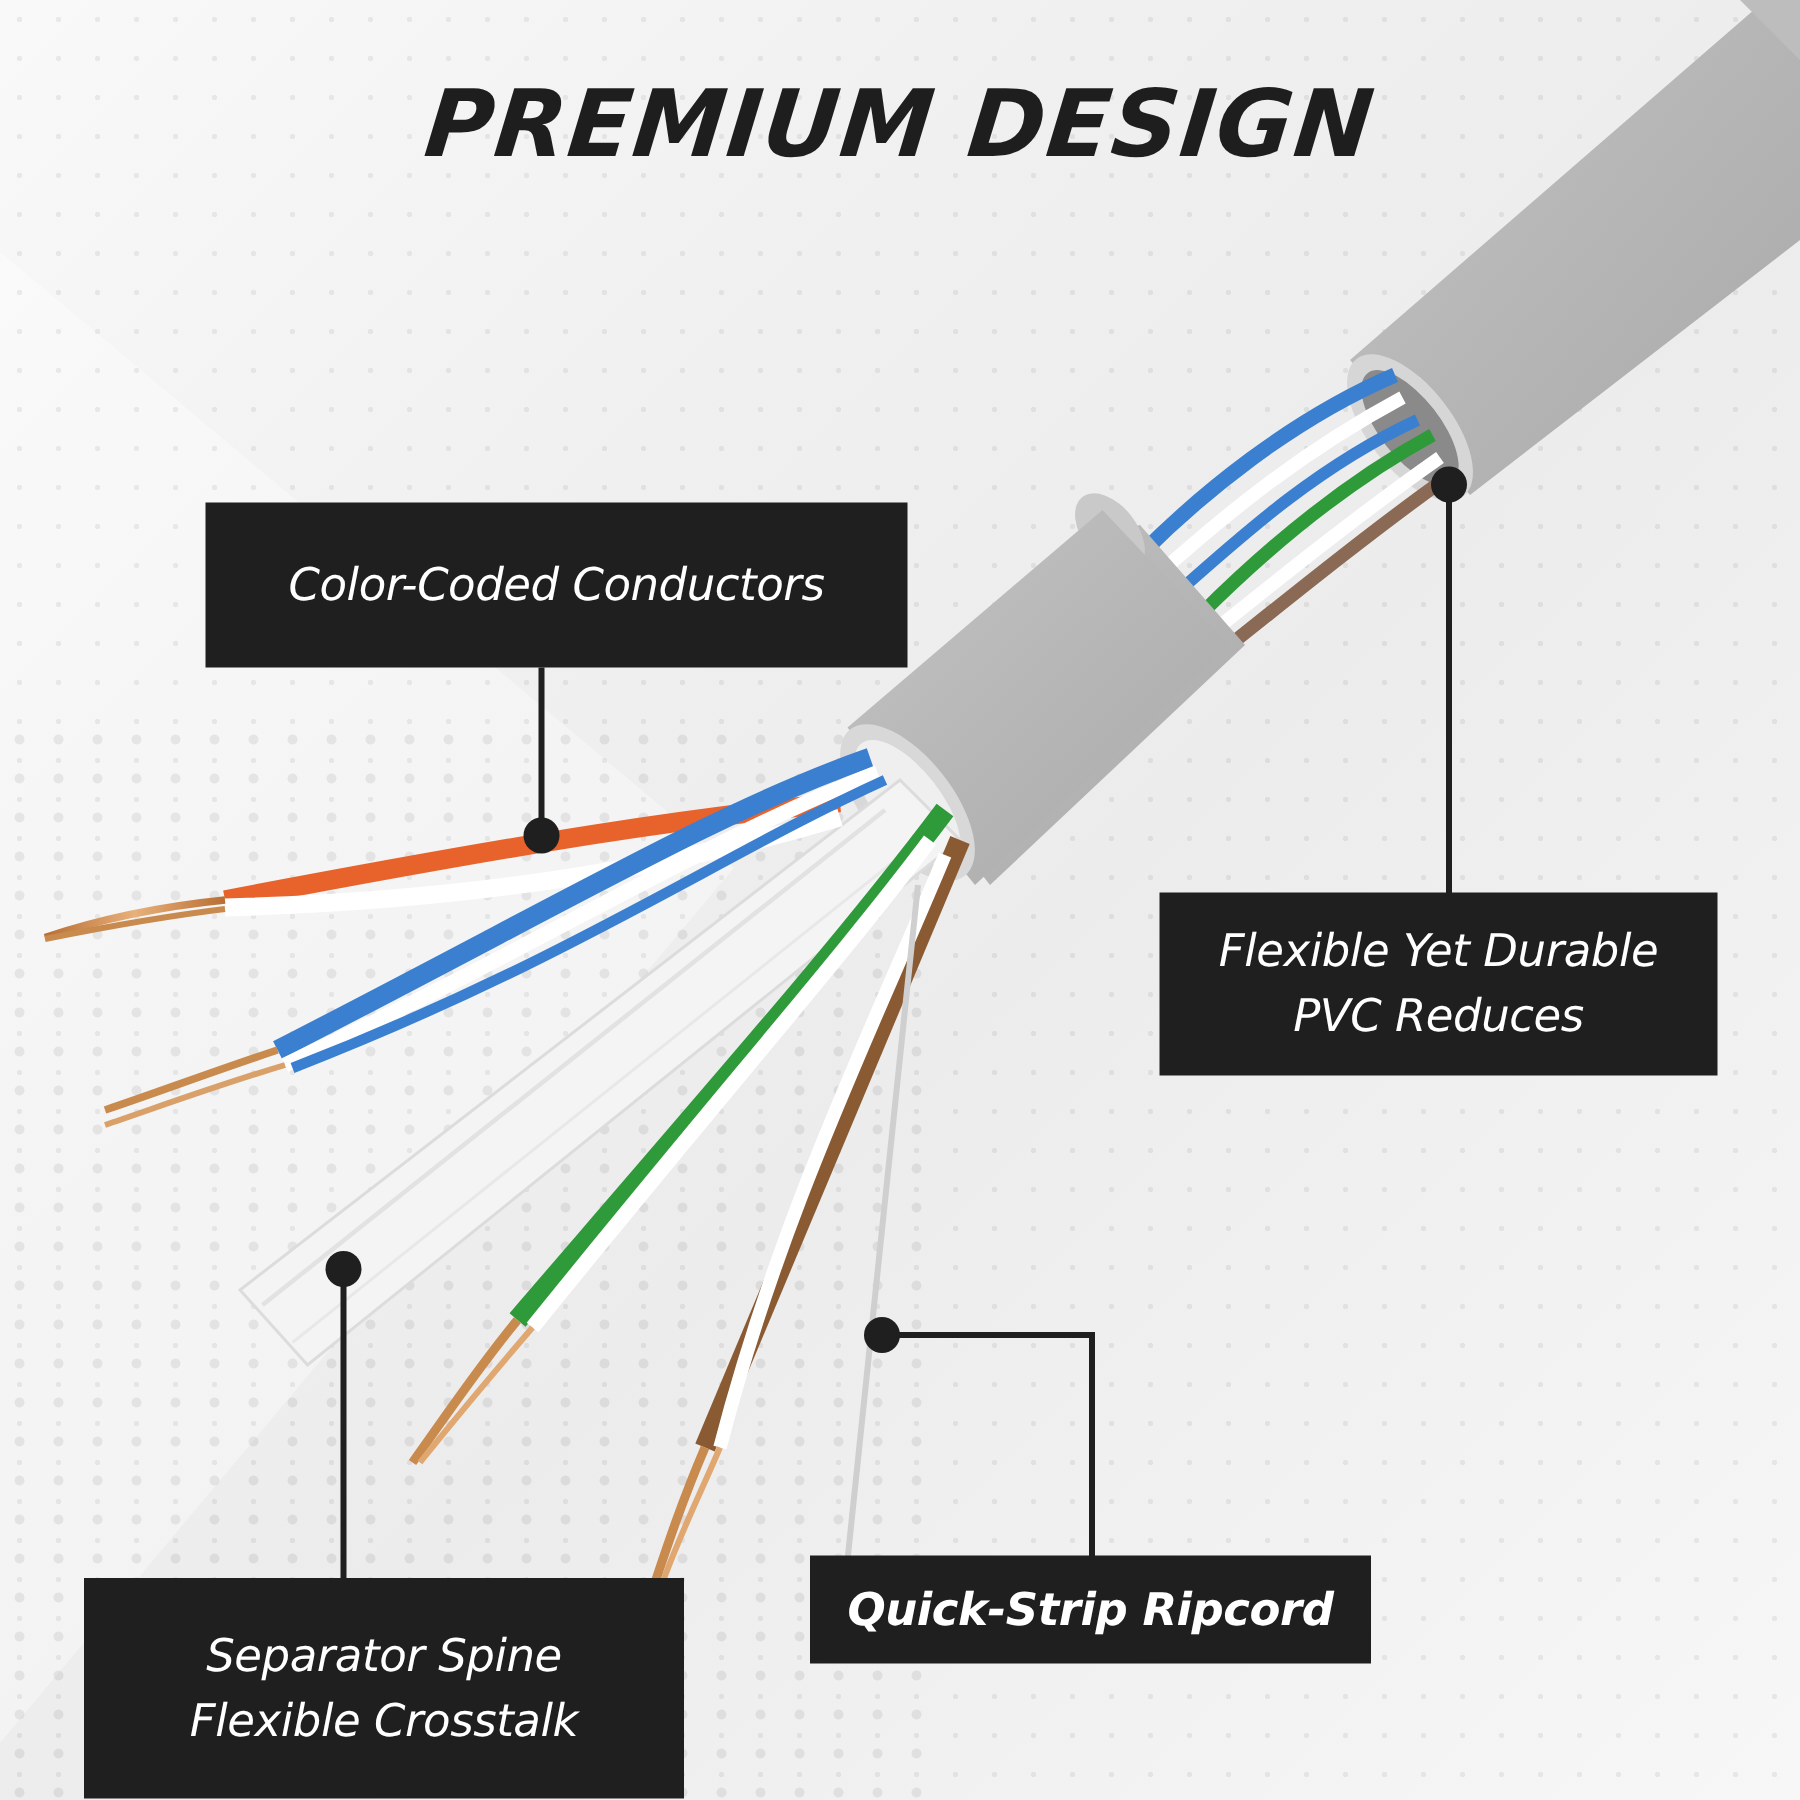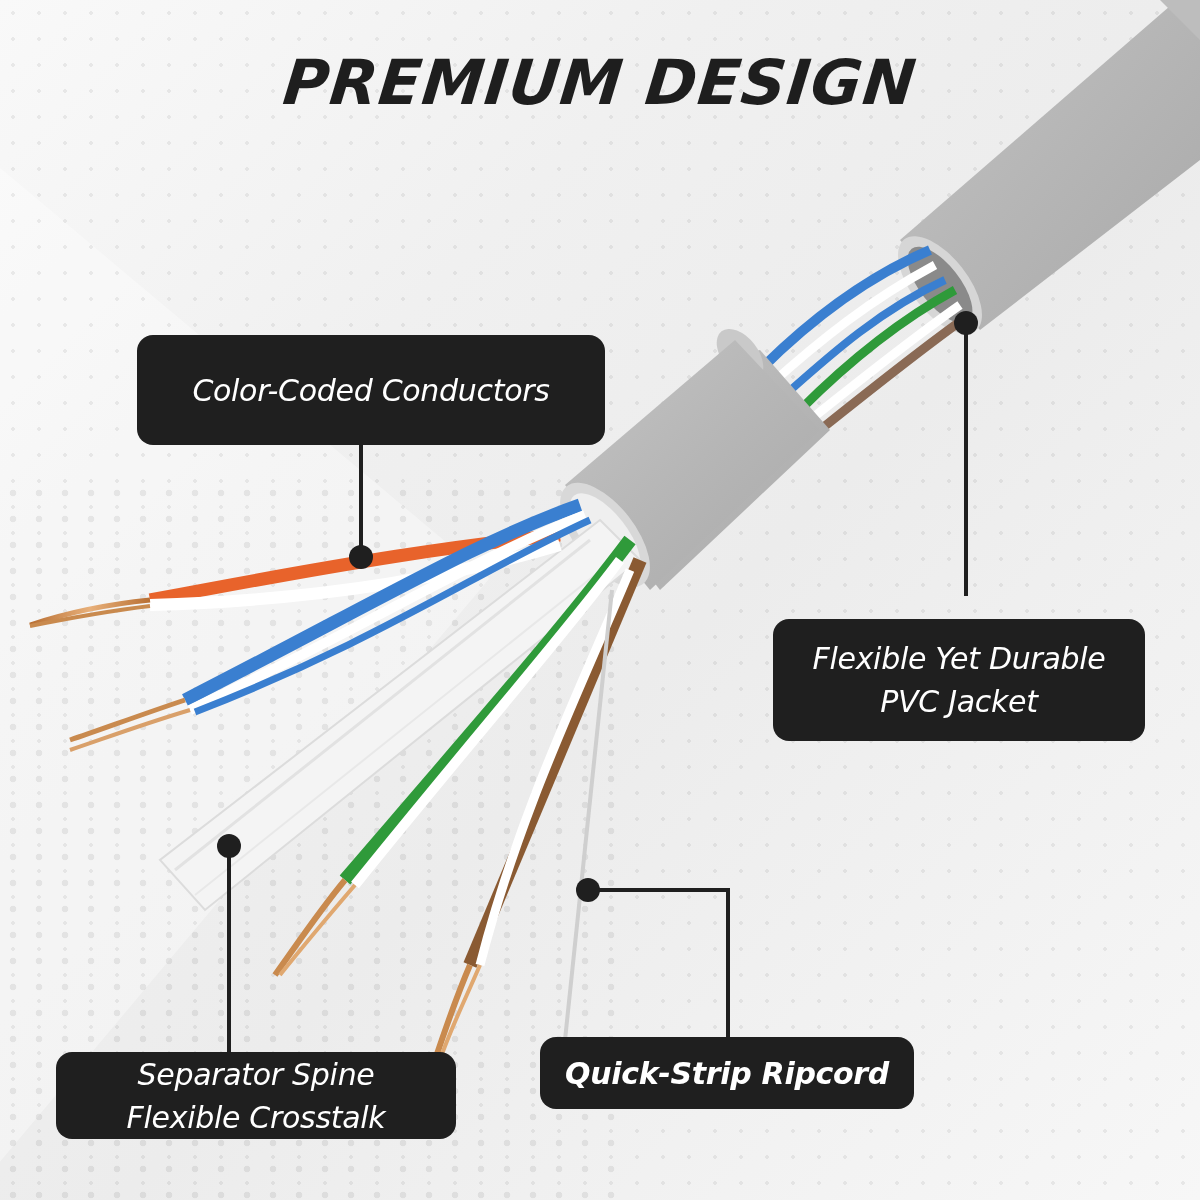--- a/index.html
+++ b/index.html
@@ -4,21 +4,21 @@
   <style>
     html, body { margin: 0; padding: 0; }
     body { width: 1200px; height: 1200px; overflow: hidden; background: #efefef; font-family: "DejaVu Sans", sans-serif; }
     .canvas { position: relative; width: 1200px; height: 1200px; overflow: hidden;
       background: linear-gradient(135deg, #f9f9f9 0%, #f0f0f0 30%, #ececec 55%, #f2f2f2 80%, #f7f7f7 100%); }
     .bg-band { position: absolute; left: -200px; top: 0; width: 900px; height: 1600px; background: rgba(255,255,255,0.35); transform: rotate(40deg); transform-origin: 0 0; }
     .dots { position: absolute; inset: 0; background-image: radial-gradient(circle, rgba(0,0,0,0.09) 1.6px, transparent 2px); background-size: 26px 26px; opacity: 0.7; }
     .dots-mask-left { position: absolute; left: 0; top: 480px; width: 620px; height: 720px; background-image: radial-gradient(circle, rgba(0,0,0,0.07) 3px, transparent 3.6px); background-size: 26px 26px; }
     .title { position: absolute; left: 0; width: 1200px; top: 46px; text-align: center; font-family: "DejaVu Sans", sans-serif; font-weight: bold; font-style: italic; font-size: 62px; letter-spacing: 1px; color: #1e1e1e; transform: skewX(-6deg); }
     svg.art { position: absolute; left: 0; top: 0; }
-    .callout { position: absolute; background: #1f1f1f; color: #ffffff; font-family: "DejaVu Sans", sans-serif; font-style: italic; font-size: 30px; line-height: 43px; text-align: center; display: flex; flex-direction: column; justify-content: center; align-items: center; letter-spacing: -0.3px; border-radius: 16px; }
+    .callout { position: absolute; background: #1f1f1f; color: #ffffff; font-family: "DejaVu Sans", sans-serif; font-style: italic; font-size: 30px; line-height: 43px; text-align: center; display: flex; flex-direction: column; justify-content: center; align-items: center; letter-spacing: -0.3px; }
     .callout span { display: block; white-space: nowrap; }
     .line { position: absolute; background: #1f1f1f; }
     .dot { position: absolute; width: 24px; height: 24px; border-radius: 50%; background: #1f1f1f; }
   </style>
 </head>
 <body>
 
 <div class="canvas">
   <div class="bg-band"></div>
   <div class="dots"></div>
@@ -104,28 +104,28 @@
 
     <path d="M612 590 C600 700 585 850 565 1040" stroke="#cfcfcf" stroke-width="4" fill="none"></path>
   </svg>
 
   <div class="callout" style="left:137px; top:335px; width:468px; height:110px;">
     <span>Color-Coded Conductors</span>
   </div>
   <div class="line" style="left:359px; top:445px; width:4px; height:112px;"></div>
   <div class="dot" style="left:349px; top:545px;"></div>
 
-  <div class="callout" style="left:773px; top:595px; width:372px; height:122px;margin-top:24px;">
+  <div class="callout" style="left:773px; top:595px; width:372px; height:122px;">
     <span>Flexible Yet Durable</span>
-    <span>PVC Jacket</span>
+    <span>PVC Reduces</span>
   </div>
   <div class="line" style="left:964px; top:322px; width:4px; height:274px;"></div>
   <div class="dot" style="left:954px; top:311px;"></div>
 
-  <div class="callout" style="left:56px; top:1052px; width:400px; height:87px;">
+  <div class="callout" style="left:56px; top:1052px; width:400px; height:147px;">
     <span>Separator Spine</span>
     <span>Flexible Crosstalk</span>
   </div>
   <div class="line" style="left:227px; top:845px; width:4px; height:208px;"></div>
   <div class="dot" style="left:217px; top:834px;"></div>
 
   <div class="callout" style="left:540px; top:1037px; width:374px; height:72px;font-weight:bold;">
     <span>Quick-Strip Ripcord</span>
   </div>
   <div class="line" style="left:588px; top:888px; width:140px; height:4px;"></div>

